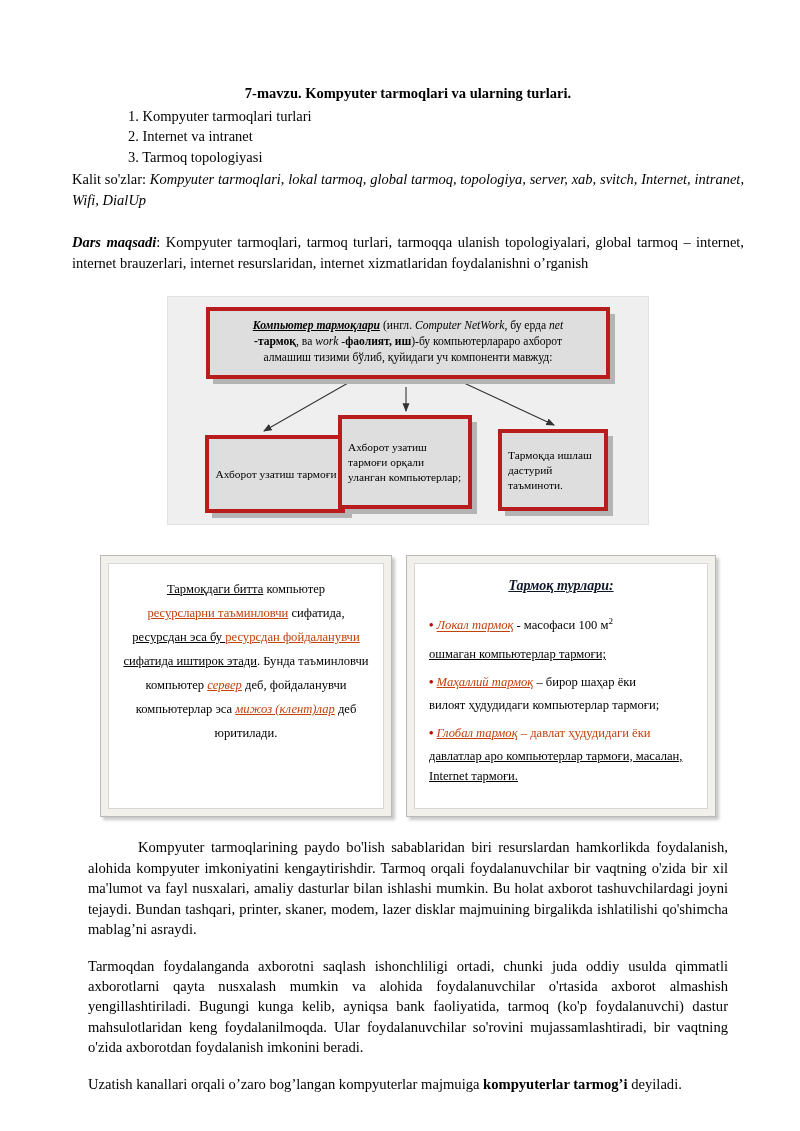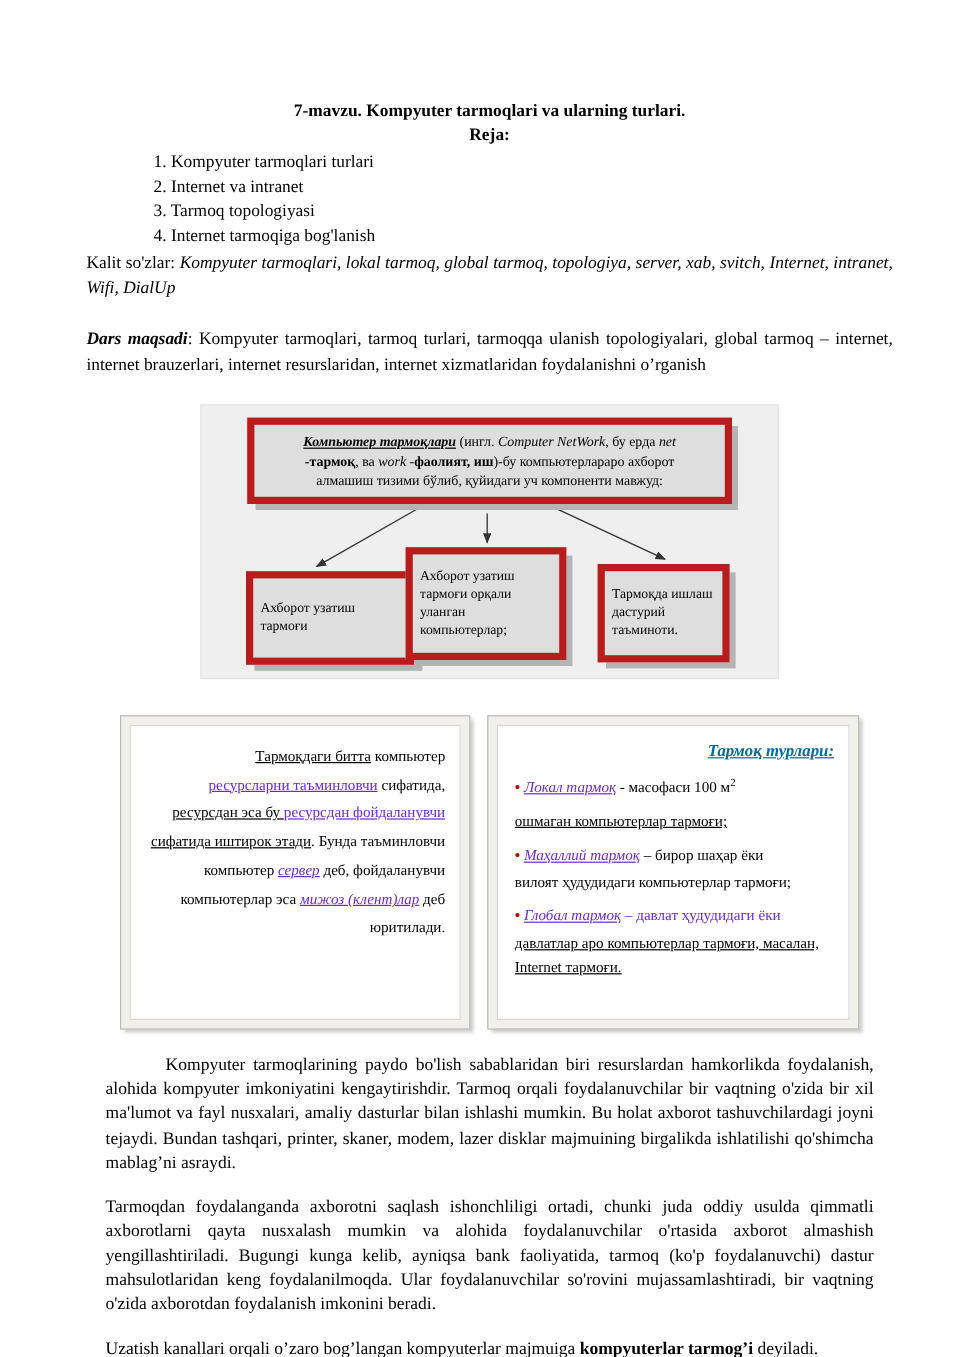--- a/index.html
+++ b/index.html
@@ -76,21 +76,21 @@
     position: relative;
     margin: 22px auto 0 auto;
     width: 480px;
     height: 227px;
     background: #efefef;
     border: 1px solid #e3e3e3;
   }
   .box3d {
     position: absolute;
     background: #dedede;
-    border: 6px solid #b91c1c;
+    border: 4px solid #b91c1c;
     box-sizing: border-box;
     box-shadow: 6px 6px 0 -1px #b4b4b4;
   }
   .box3d .inner {
     position: absolute;
     left: 0; right: 0; top: 0; bottom: 0;
     display: flex;
     align-items: center;
     justify-content: center;
     text-align: left;
@@ -146,37 +146,37 @@
     background: #ffffff;
     border: 1px solid #d7d7d7;
     height: 100%;
     box-sizing: border-box;
     padding: 14px 12px;
   }
   .panel-left { width: 292px; height: 262px; }
   .panel-right { width: 310px; height: 262px; }
 
   .pl-line {
-    text-align: right;
+    text-align: center;
     font-size: 12.6px;
     line-height: 1.9;
   }
-  .red { color: #6d28d9; }
+  .red { color: #c2410c; }
   .u { text-decoration: underline; }
   .it { font-style: italic; }
   .bd { font-weight: bold; }
 
   .pr-title {
-    text-align: right;
+    text-align: center;
     font-size: 14px;
     font-weight: bold;
     font-style: italic;
-    color: #0369a1;
+    color: #0f172a;
     text-decoration: underline;
-    margin-bottom: 10px;
+    margin-bottom: 20px;
   }
   .pr-item {
     font-size: 12.6px;
     line-height: 1.62;
     margin-bottom: 8px;
     padding-left: 2px;
   }
   .pr-item .bull { color: #c00000; font-weight: bold; }
   .sub { font-size: 9px; vertical-align: super; }
 
@@ -191,27 +191,25 @@
   .body-text p.indent { text-indent: 50px; }
   .body-text b { font-weight: bold; }
 </style>
 </head>
 <body>
 
 <div class="page">
   <div class="content">
 
     <div class="title">7-mavzu. Kompyuter tarmoqlari va ularning turlari.</div>
-    <div class="reja">Reja:</div>
 
     <ul class="reja-list">
       <li>1. Kompyuter tarmoqlari turlari</li>
       <li>2. Internet va intranet</li>
       <li>3. Tarmoq topologiyasi</li>
-      <li>4. Internet tarmoqiga bog'lanish</li>
     </ul>
 
     <div class="kalit">
       <span>Kalit so'zlar:</span>
       <span class="it">Kompyuter tarmoqlari, lokal tarmoq, global tarmoq, topologiya, server, xab, svitch, Internet, intranet, Wifi, DialUp</span>
     </div>
 
     <div class="maqsad">
       <span class="lead">Dars maqsadi</span><span>:  Kompyuter tarmoqlari, tarmoq turlari, tarmoqqa ulanish topologiyalari, global tarmoq – internet, internet brauzerlari, internet  resurslaridan, internet xizmatlaridan foydalanishni o’rganish</span>
     </div>

